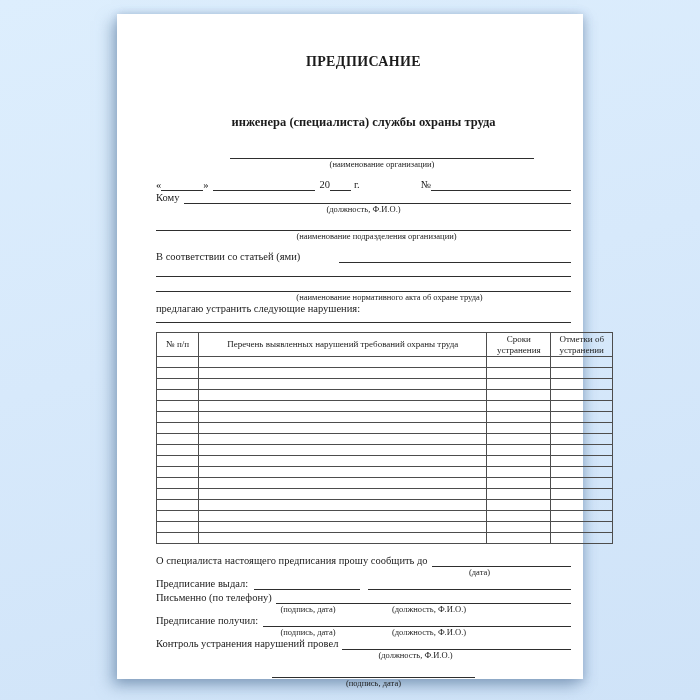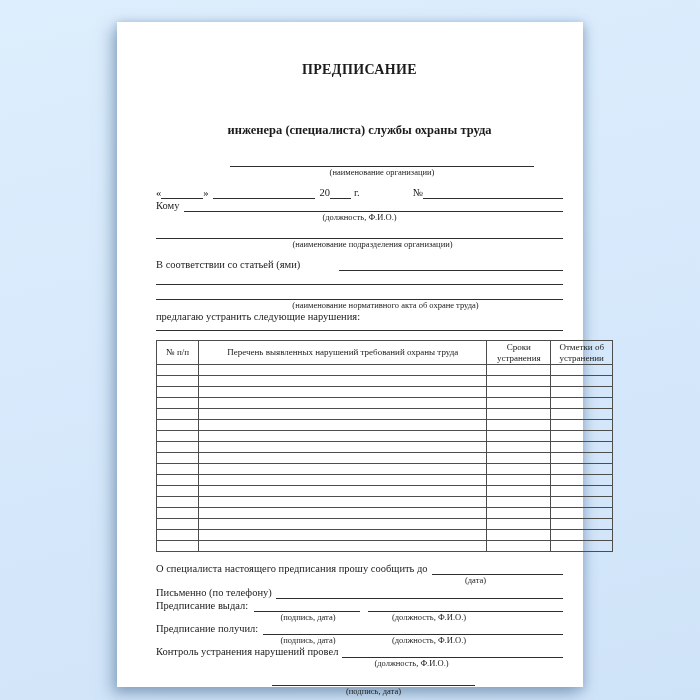--- a/index.html
+++ b/index.html
@@ -3,23 +3,23 @@
 <meta charset="utf-8">
 <style>
   html,body{margin:0;padding:0;}
   body{
     width:700px;height:700px;position:relative;overflow:hidden;
     background:linear-gradient(165deg,#ddeefd 0%,#d7e9fb 45%,#cfe3f8 100%);
     font-family:"Liberation Serif","DejaVu Serif",serif;
     color:#1b1b1b;
   }
   .paper{
-    position:absolute;left:117px;top:22px;width:466px;height:665px;
+    position:absolute;left:117px;top:14px;width:466px;height:665px;
     background:#ffffff;box-sizing:border-box;
-    padding:40px 20px 0 39px;
+    padding:40px 12px 0 39px;
     box-shadow:-6px 7px 14px rgba(104,134,168,.55), 0 0 8px rgba(128,156,190,.4), 4px 4px 10px rgba(128,156,190,.35);
   }
   .title{text-align:center;font-weight:bold;font-size:14px;line-height:16px;letter-spacing:.4px;}
   .subtitle{text-align:center;font-weight:bold;font-size:12.5px;line-height:16px;margin-top:44px;}
   .row{display:flex;align-items:flex-end;font-size:10.5px;line-height:13px;white-space:nowrap;}
   .blank{border-bottom:1px solid #2e2e2e;box-sizing:border-box;}
   .row .blank{height:13px;}
   .fill{flex:1 1 auto;}
   .caption{font-size:8.5px;line-height:10px;text-align:center;}
   .caption-row{display:flex;font-size:8.5px;line-height:10px;}
@@ -198,30 +198,30 @@
         </tr>
       </tbody>
   </table>
 
   <div class="row" style="margin-top:10px;">
     <span class="lbl">О специалиста настоящего предписания прошу сообщить до</span>
     <span class="blank fill" style="margin-left:4px;"></span>
   </div>
   <div class="caption" style="padding-left:232px;">(дата)</div>
 
-  <div class="row" style="margin-top:1px;">
-    <span class="lbl">Письменно (по телефону)</span>
-    <span class="blank fill" style="margin-left:4px;"></span>
-  </div>
-
   <div class="row">
     <span class="lbl">Предписание выдал:</span>
     <span class="blank" style="width:106px;margin-left:6px;"></span>
     <span class="blank fill" style="margin-left:8px;"></span>
   </div>
+
+  <div class="row" style="margin-top:1px;">
+    <span class="lbl">Письменно (по телефону)</span>
+    <span class="blank fill" style="margin-left:4px;"></span>
+  </div>
   <div class="caption-row">
     <span style="width:99px;"></span>
     <span class="cap" style="width:106px;">(подпись, дата)</span>
     <span class="cap" style="width:120px;margin-left:8px;">(должность, Ф.И.О.)</span>
   </div>
 
   <div class="row">
     <span class="lbl">Предписание получил:</span>
     <span class="blank fill" style="margin-left:5px;"></span>
   </div>

